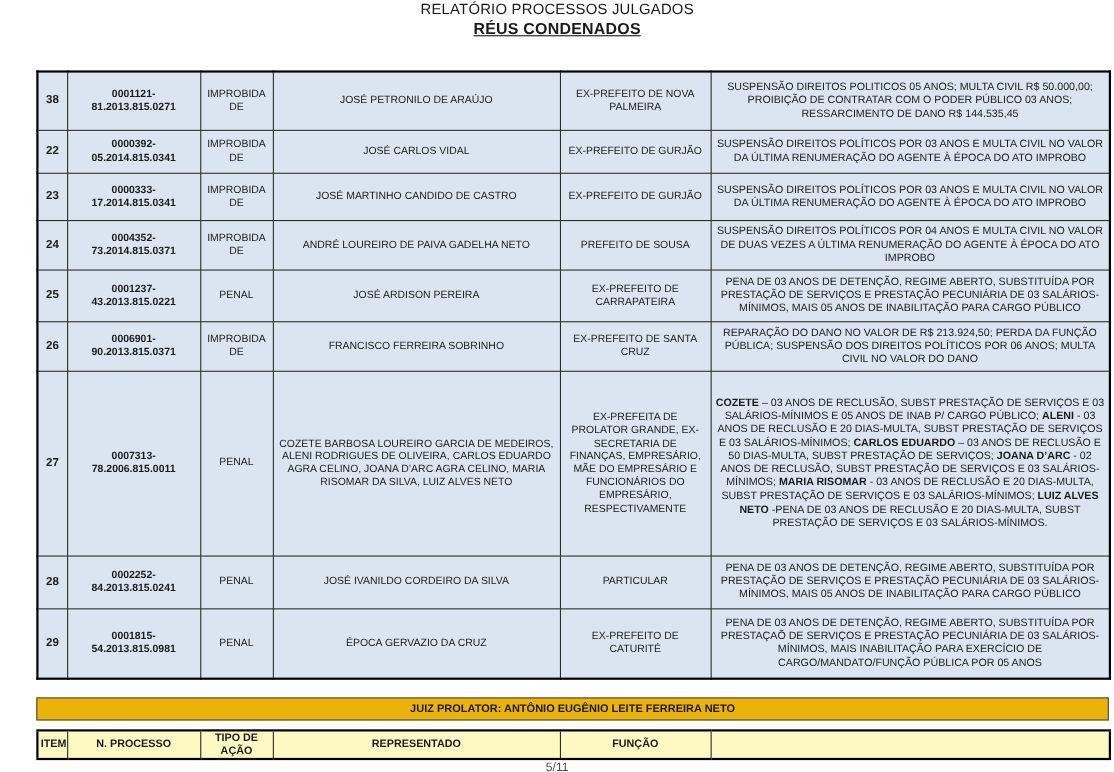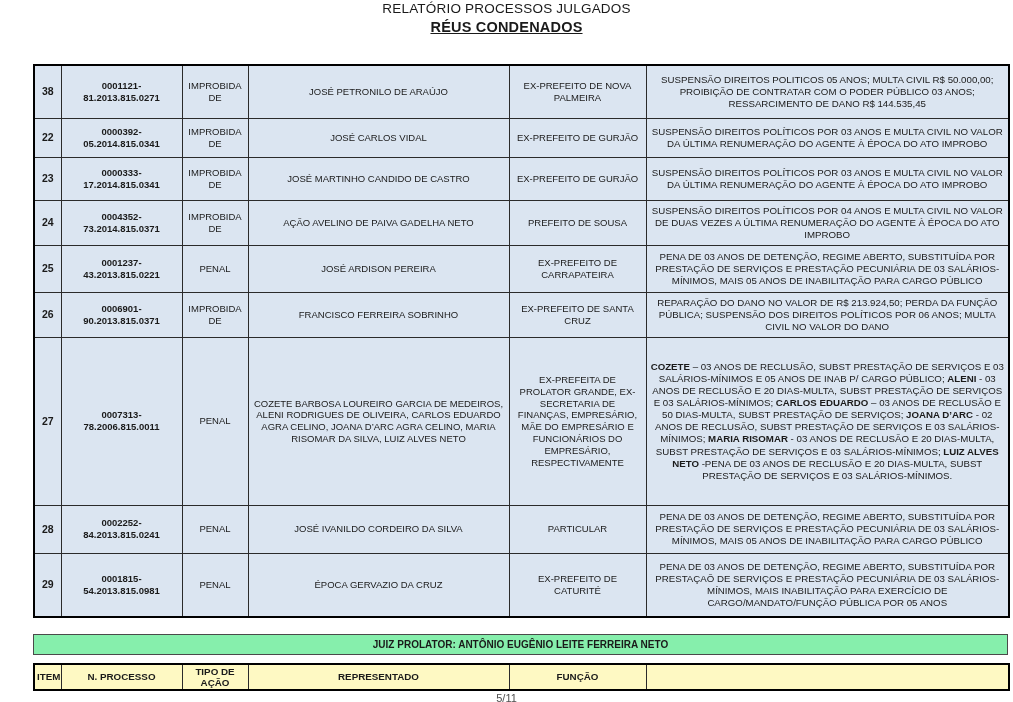--- a/index.html
+++ b/index.html
@@ -37,21 +37,21 @@
   #rows-body tr:nth-child(3) td{height:38px;margin-top:40px;}
   #rows-body tr:nth-child(4) td{height:40px;}
   #rows-body tr:nth-child(5) td{height:42px;}
   #rows-body tr:nth-child(6) td{height:40px;}
   #rows-body tr:nth-child(7) td{height:163px;}
   #rows-body tr:nth-child(8) td{height:43px;}
   #rows-body tr:nth-child(9) td{height:58px;}
 
   .judge-bar{
     width:965px; margin:16px 0 0 33px;
-    background:#86efac;
+    background:#eab308;
     border:1px solid #4a4a4a;
     text-align:center; font-weight:700; font-size:10px;
     padding:4px 4px;
   }
   .next-table{
     border-collapse:collapse; table-layout:fixed;
     width:975px; margin:8px 0 0 33px;
     border:2px solid #000;
   }
   .next-table td{
@@ -106,21 +106,21 @@
         <td class="c-proc">0000333-17.2014.815.0341</td>
         <td class="c-tipo">IMPROBIDADE</td>
         <td class="c-repr">JOSÉ MARTINHO CANDIDO DE CASTRO</td>
         <td class="c-func">EX-PREFEITO DE GURJÃO</td>
         <td class="c-pena">SUSPENSÃO DIREITOS POLÍTICOS POR 03 ANOS E MULTA CIVIL NO VALOR DA ÚLTIMA RENUMERAÇÃO DO AGENTE À ÉPOCA DO ATO IMPROBO</td>
       </tr>
       <tr>
         <td class="c-item">24</td>
         <td class="c-proc">0004352-73.2014.815.0371</td>
         <td class="c-tipo">IMPROBIDADE</td>
-        <td class="c-repr">AÇÃO AVELINO DE PAIVA GADELHA NETO</td>
+        <td class="c-repr">ANDRÉ LOUREIRO DE PAIVA GADELHA NETO</td>
         <td class="c-func">PREFEITO DE SOUSA</td>
         <td class="c-pena">SUSPENSÃO DIREITOS POLÍTICOS POR 04 ANOS E MULTA CIVIL NO VALOR DE DUAS VEZES A ÚLTIMA RENUMERAÇÃO DO AGENTE À ÉPOCA DO ATO IMPROBO</td>
       </tr>
       <tr>
         <td class="c-item">25</td>
         <td class="c-proc">0001237-43.2013.815.0221</td>
         <td class="c-tipo">PENAL</td>
         <td class="c-repr">JOSÉ ARDISON PEREIRA</td>
         <td class="c-func">EX-PREFEITO DE CARRAPATEIRA</td>
         <td class="c-pena">PENA DE 03 ANOS DE DETENÇÃO, REGIME ABERTO, SUBSTITUÍDA POR PRESTAÇÃO DE SERVIÇOS E PRESTAÇÃO PECUNIÁRIA DE 03 SALÁRIOS-MÍNIMOS, MAIS 05 ANOS DE INABILITAÇÃO PARA CARGO PÚBLICO</td>

